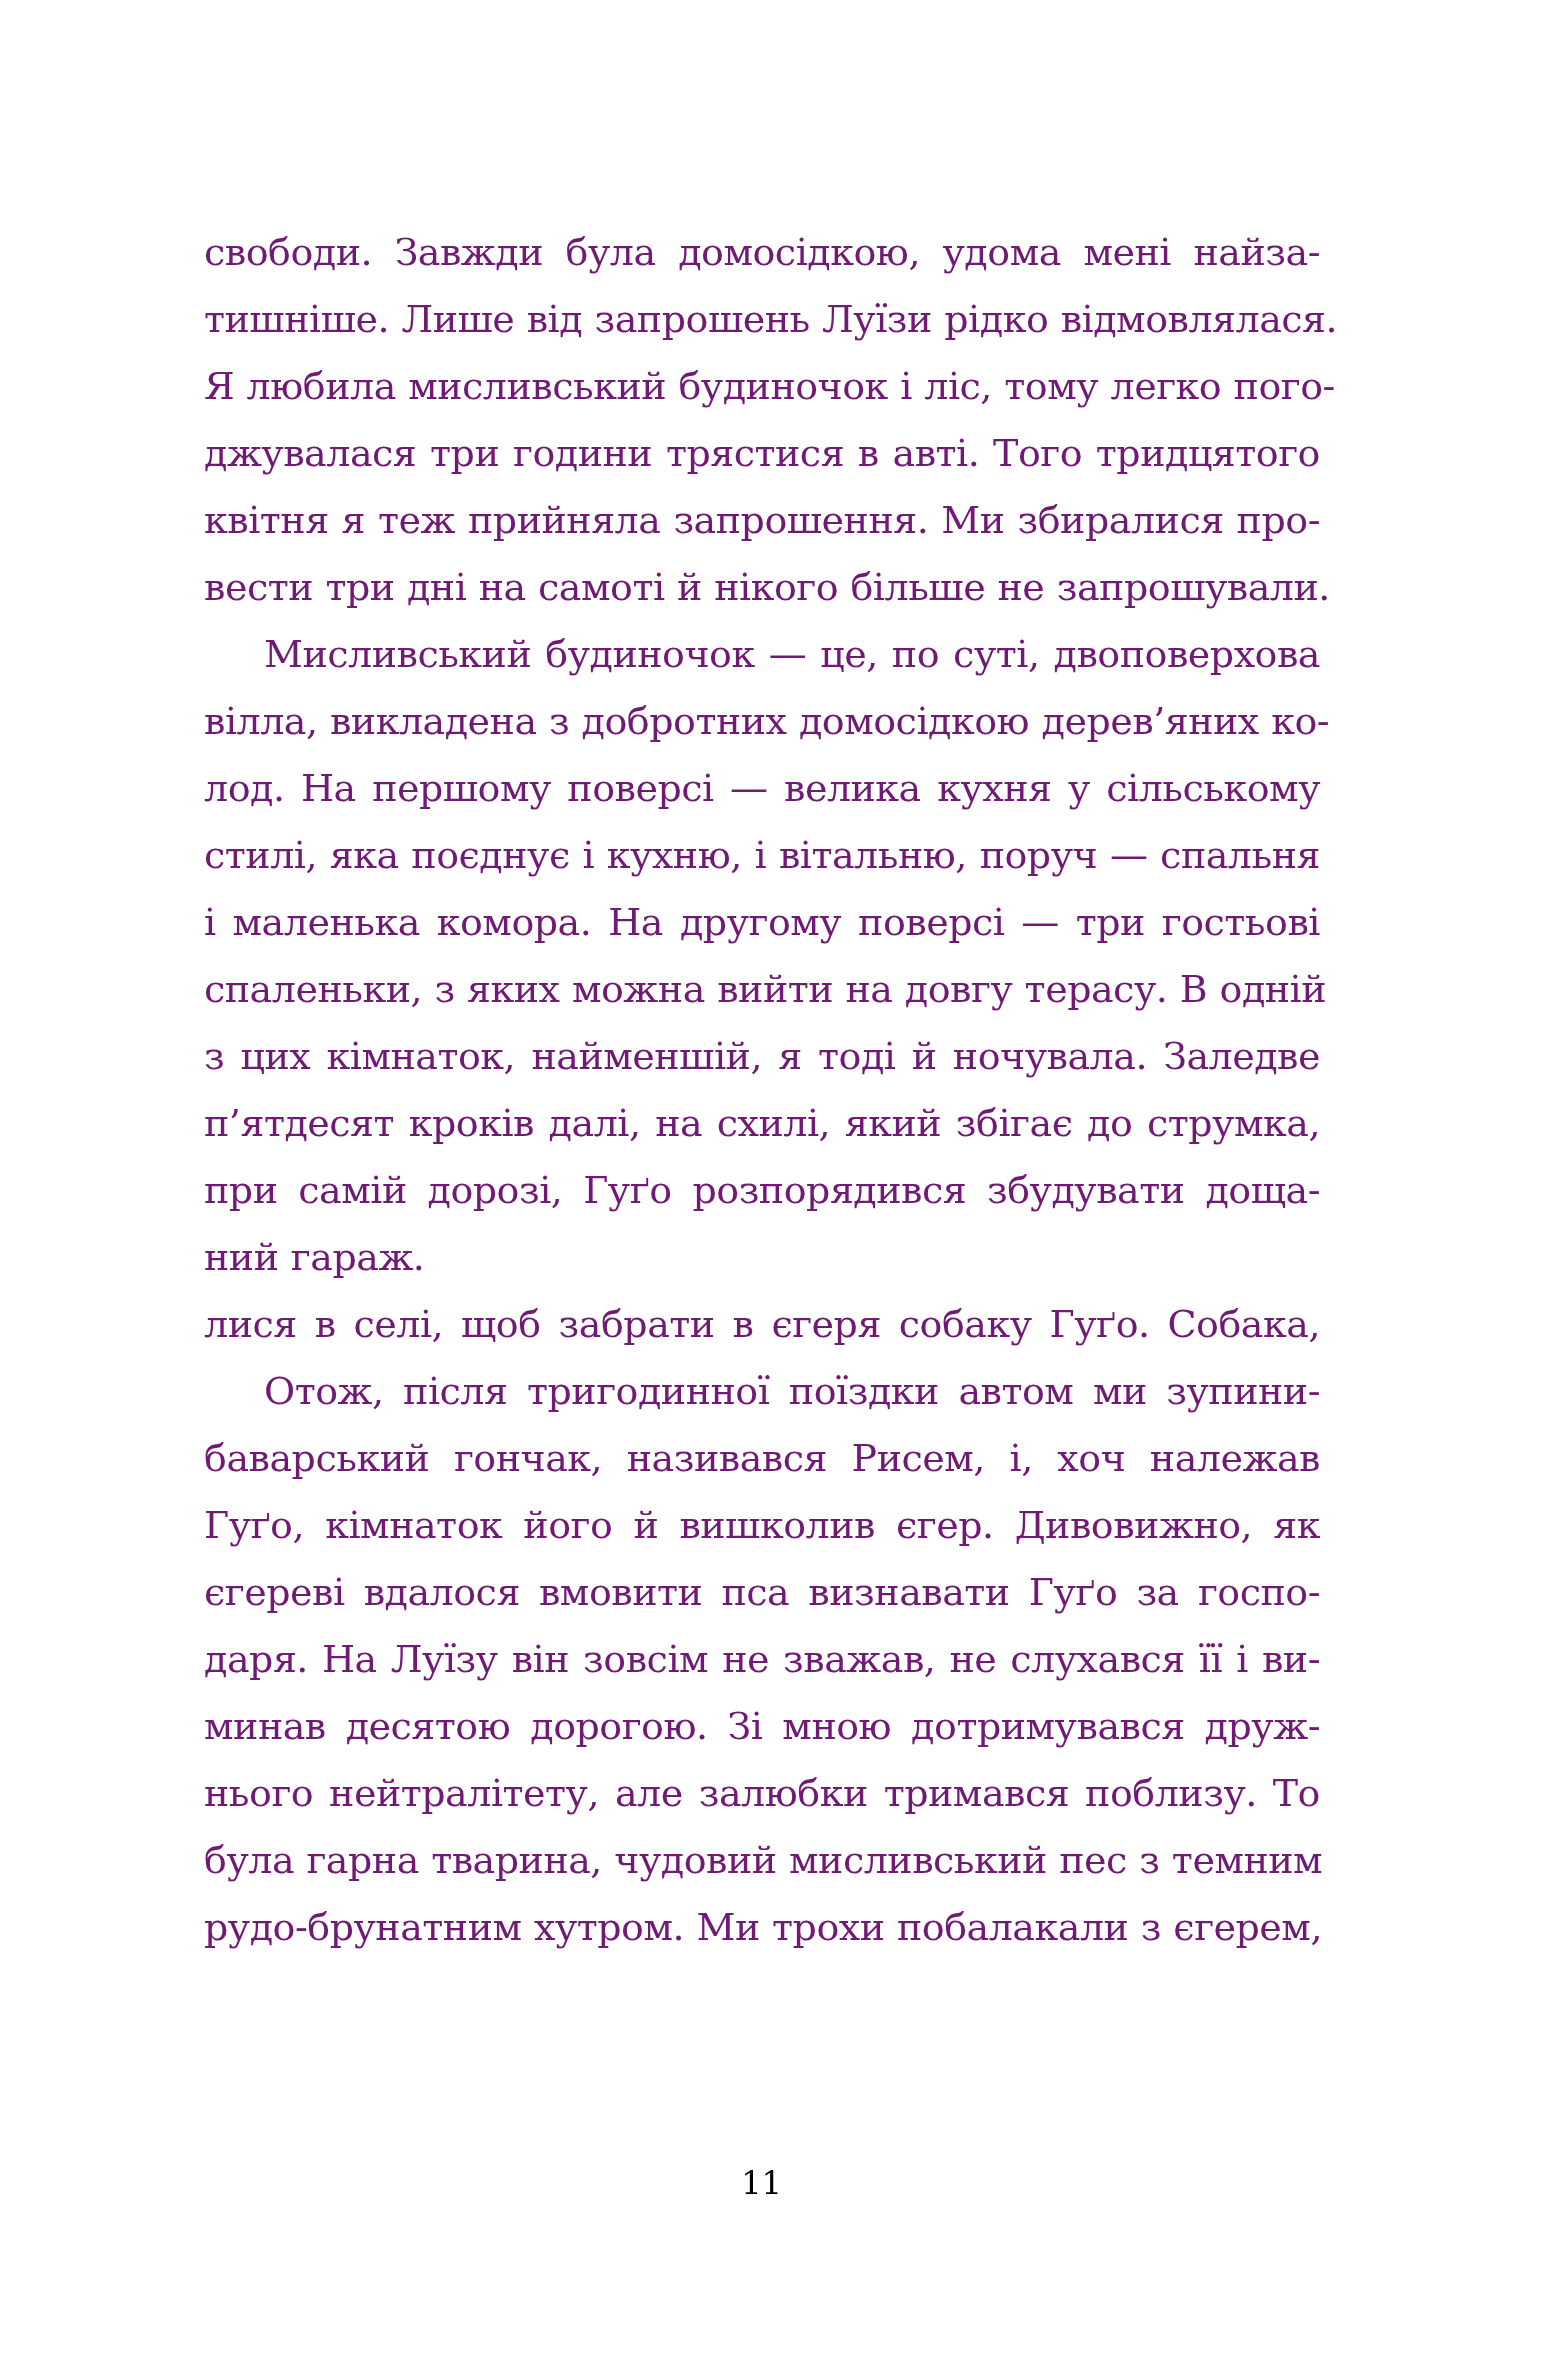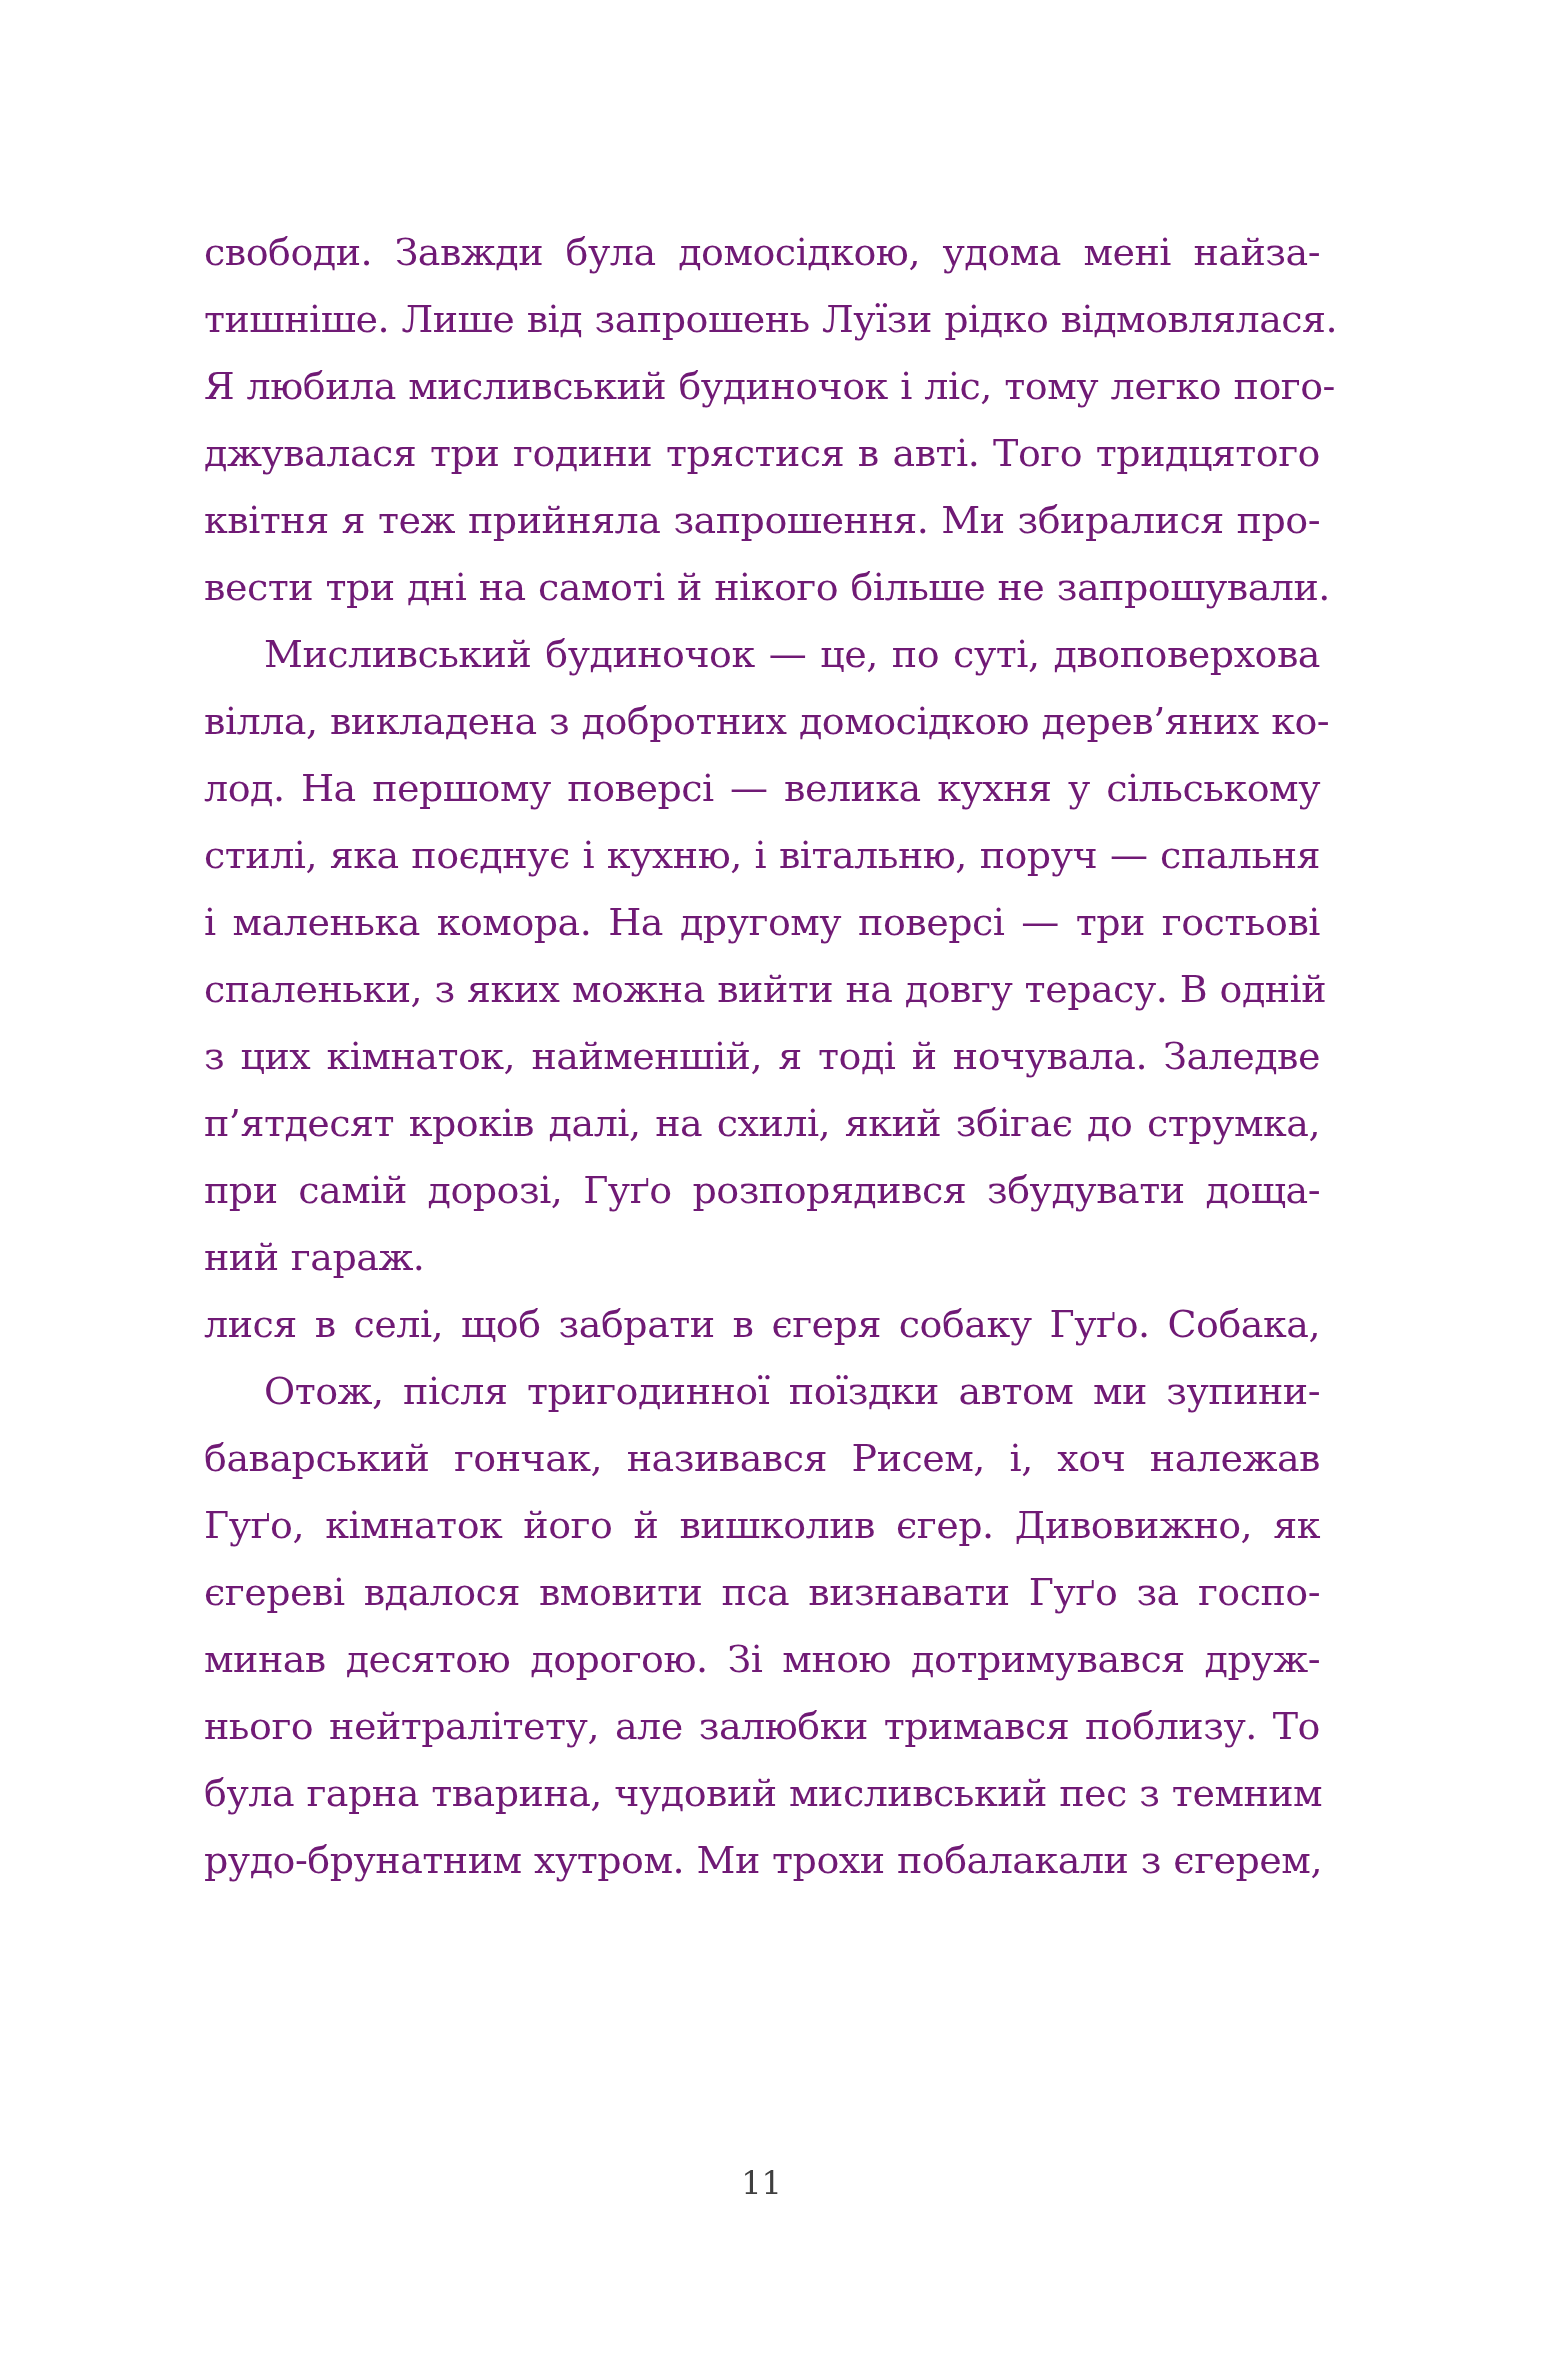--- a/index.html
+++ b/index.html
@@ -50,21 +50,21 @@
     }
     .page-number {
       position: absolute;
       left: 0;
       width: 1523px;
       top: 2163px;
       text-align: center;
       font-family: "DejaVu Serif", "Liberation Serif", serif;
       font-size: 32px;
       line-height: 40px;
-      color: #404040;
+      color: #000000;
     }
   </style>
 </head>
 <body>
 
 <div class="page">
   <div class="text-block">
 
     <div>
       <span class="line">свободи. Завжди була домосідкою, удома мені найза-</span>
@@ -87,20 +87,21 @@
       <span class="line">при самій дорозі, Гуґо розпорядився збудувати доща-</span>
       <span class="line last">ний гараж.</span>
     </div>
 
     <div>
       <span class="line">лися в селі, щоб забрати в єгеря собаку Гуґо. Собака,</span>
       <span class="line indent">Отож, після тригодинної поїздки автом ми зупини-</span>
       <span class="line">баварський гончак, називався Рисем, і, хоч належав</span>
       <span class="line">Гуґо, кімнаток його й вишколив єгер. Дивовижно, як</span>
       <span class="line">єгереві вдалося вмовити пса визнавати Гуґо за госпо-</span>
+      <span class="line">даря. На Луїзу він зовсім не зважав, не слухався її і ви-</span>
       <span class="line">минав десятою дорогою. Зі мною дотримувався друж-</span>
       <span class="line">нього нейтралітету, але залюбки тримався поблизу. То</span>
       <span class="line">була гарна тварина, чудовий мисливський пес з темним</span>
       <span class="line">рудо-брунатним хутром. Ми трохи побалакали з єгерем,</span>
     </div>
 
   </div>
 
   <div class="page-number">11</div>
 </div>

